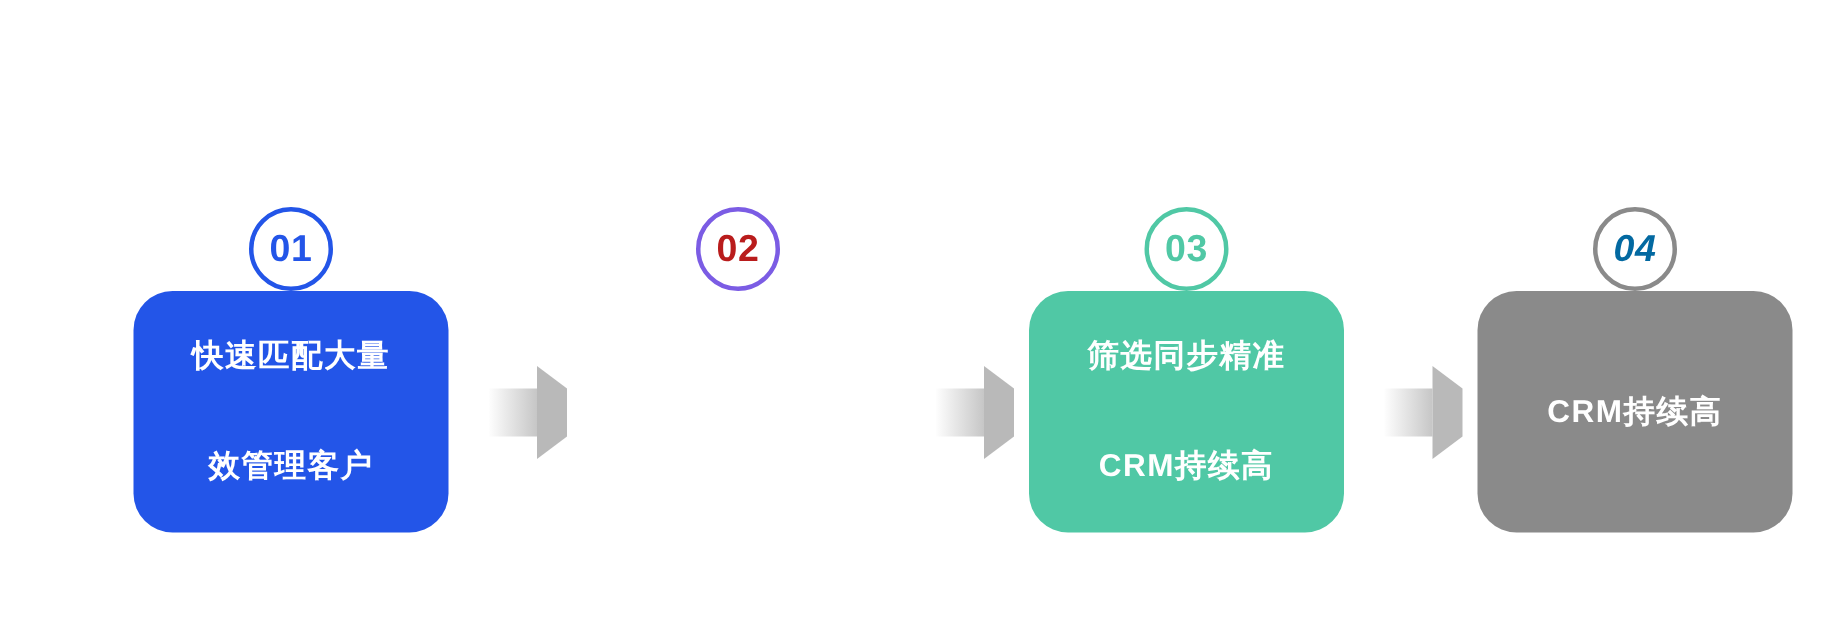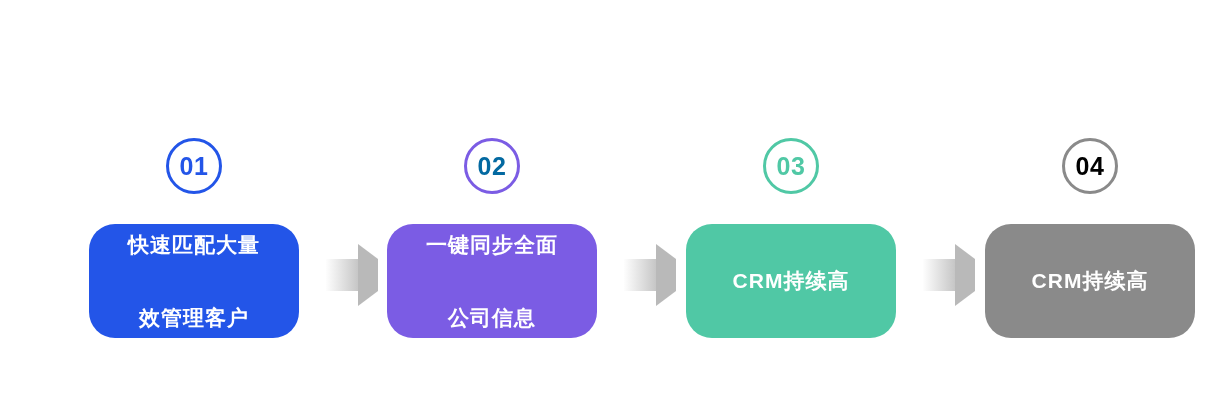--- a/index.html
+++ b/index.html
@@ -35,23 +35,22 @@
     background: #ffffff;
     display: flex;
     align-items: center;
     justify-content: center;
     font-size: 25px;
     font-weight: bold;
     letter-spacing: 0.5px;
   }
 
   .step-card {
-    margin-top: 30px;
     width: 210px;
-    height: 114px;
+    height: 161px;
     border-radius: 26px;
     display: flex;
     flex-direction: column;
     align-items: center;
     justify-content: center;
     gap: 19px;
     color: #ffffff;
     font-size: 21px;
     font-weight: bold;
     letter-spacing: 1px;
@@ -96,44 +95,41 @@
       <div class="card-line">效管理客户</div>
     </div>
   </div>
 
   <div class="arrow arrow-a">
     <div class="arrow-tail"></div>
     <div class="arrow-head"></div>
   </div>
 
   <div class="step step-2">
-    <div class="step-circle" style="border-color: rgb(123, 92, 228); color: #0369a1;">02</div>
-    <div class="step-card" style="background-color: rgb(123, 92, 228);">
-      <div class="card-line">一键同步全面</div>
-      <div class="card-line">公司信息</div>
-    </div>
+    <div class="step-circle" style="border-color: rgb(123, 92, 228); color: #b91c1c;">02</div>
   </div>
 
   <div class="arrow arrow-b">
     <div class="arrow-tail"></div>
     <div class="arrow-head"></div>
   </div>
 
   <div class="step step-3">
     <div class="step-circle" style="border-color: rgb(80, 200, 165); color: rgb(80, 200, 165);">03</div>
     <div class="step-card" style="background-color: rgb(80, 200, 165);">
+      <div class="card-line">筛选同步精准</div>
       <div class="card-line">CRM持续高</div>
     </div>
   </div>
 
   <div class="arrow arrow-c">
     <div class="arrow-tail"></div>
     <div class="arrow-head"></div>
   </div>
 
   <div class="step step-4">
-    <div class="step-circle" style="border-color: rgb(138, 138, 138); color: #000000;">04</div>
+    <div class="step-circle" style="border-color: rgb(138, 138, 138); color: #0369a1; font-style: italic;">04</div>
     <div class="step-card" style="background-color: rgb(138, 138, 138);">
       <div class="card-line">CRM持续高</div>
     </div>
   </div>
 
 </div>
 
 </body></html>

